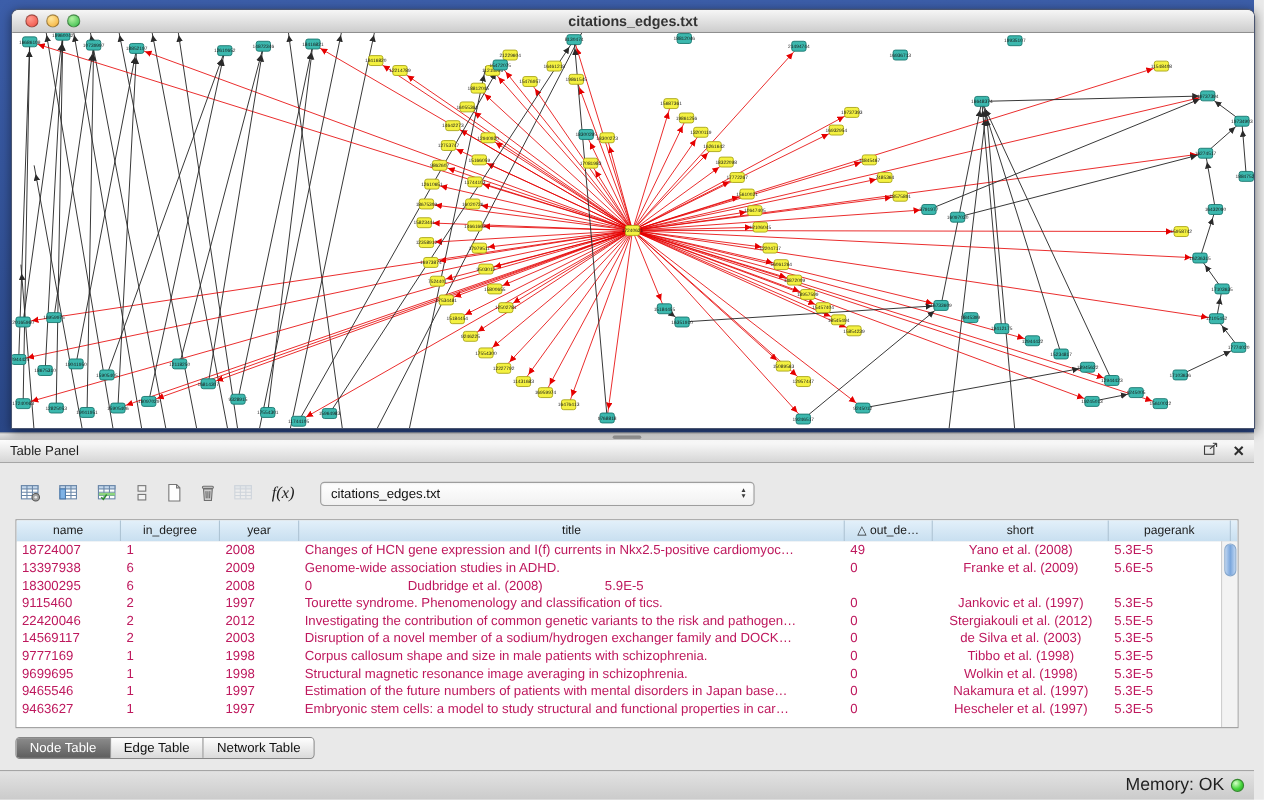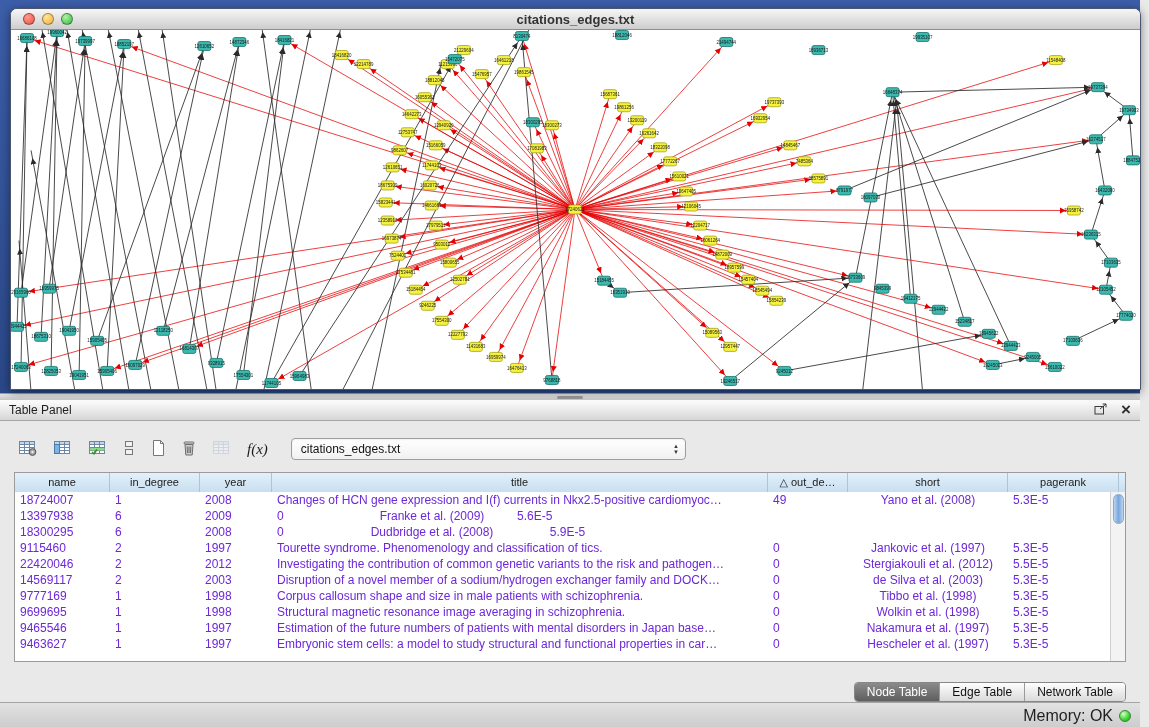--- a/index.html
+++ b/index.html
@@ -43,27 +43,27 @@
     padding:0 22px 0 9px;font-size:12px;color:#111;position:relative;box-sizing:border-box;
     box-shadow:inset 0 1px 2px rgba(0,0,0,.06);}
   .sel-arrows{position:absolute;right:6px;top:4px;display:flex;flex-direction:column;font-size:6px;
     line-height:6px;color:#3a3a3a;text-align:center;}
 
   .table-wrap{margin-top:8px;background:#fff;border:1px solid #9b9b9b;height:188px;position:relative;overflow:hidden;}
   .thead{display:flex;height:19px;background:linear-gradient(#e3f0fa,#c8dff0);border-bottom:1px solid #9fb6c4;}
   .th{box-sizing:border-box;border-right:1px solid #aec4d4;font-size:11px;color:#1b1b1b;text-align:center;
     line-height:18px;overflow:hidden;white-space:nowrap;flex:0 0 auto;}
   .tbody{position:absolute;top:19px;left:0;right:15px;bottom:0;overflow:hidden;background:#fff;}
-  .tr{display:flex;height:16px;line-height:16px;font-size:12px;color:#6d28d9;}
+  .tr{display:flex;height:16px;line-height:16px;font-size:12px;color:#be185d;}
   .td{box-sizing:border-box;padding:0 5px;overflow:hidden;white-space:nowrap;flex:0 0 auto;}
   .vscroll{position:absolute;top:19px;right:0;bottom:0;width:15px;background:#f3f3f3;border-left:1px solid #cfcfcf;box-sizing:border-box;}
   .vthumb{width:11px;height:30px;margin:2px auto 0;border-radius:6px;box-sizing:border-box;
     background:linear-gradient(90deg,#bcd4f1,#7aa6dc 50%,#bcd4f1);border:1px solid #86a8ce;}
 
-  .tabsrow{display:flex;justify-content:flex-end;margin-top:20px;}
+  .tabsrow{display:flex;justify-content:flex-start;margin-top:8px;}
   .tabgroup{display:flex;border:1px solid #878787;border-radius:4px;overflow:hidden;}
   .tab{font-size:12px;padding:2px 12px;background:linear-gradient(#fefefe,#dadada);color:#111;border-left:1px solid #9a9a9a;cursor:default;}
   .tab:first-child{border-left:none;}
   .tab.sel{background:linear-gradient(#8b8b8b,#5e5e5e);color:#fff;}
 
   .statusbar{height:27px;flex:0 0 auto;background:linear-gradient(#e2e2e2,#cbcbcb);border-top:1px solid #a5a5a5;
     display:flex;align-items:center;justify-content:flex-end;gap:6px;padding:0 9px;box-sizing:border-box;}
   .mem-label{font-size:16px;color:#1f1f1f;}
   .led{width:12px;height:12px;border-radius:50%;box-sizing:border-box;border:1px solid #35872e;
     background:radial-gradient(circle at 35% 30%,#d6ffc8,#46d53c 55%,#1f9e1f);}
@@ -851,20 +851,21 @@
             <div class="td" style="width: 72px; text-align: left;">2008</div>
             <div class="td" style="width: 496px; text-align: left;">Changes of HCN gene expression and I(f) currents in Nkx2.5-positive cardiomyoc…</div>
             <div class="td" style="width: 80px; text-align: left;">49</div>
             <div class="td" style="width: 160px; text-align: center;">Yano et al. (2008)</div>
             <div class="td" style="width: 111px; text-align: left;">5.3E-5</div>
           </div>
           <div class="tr">
             <div class="td" style="width: 95px; text-align: left;">13397938</div>
             <div class="td" style="width: 90px; text-align: left;">6</div>
             <div class="td" style="width: 72px; text-align: left;">2009</div>
+            <div class="td" style="width: 496px; text-align: left;">Genome-wide association studies in ADHD.</div>
             <div class="td" style="width: 80px; text-align: left;">0</div>
             <div class="td" style="width: 160px; text-align: center;">Franke et al. (2009)</div>
             <div class="td" style="width: 111px; text-align: left;">5.6E-5</div>
           </div>
           <div class="tr">
             <div class="td" style="width: 95px; text-align: left;">18300295</div>
             <div class="td" style="width: 90px; text-align: left;">6</div>
             <div class="td" style="width: 72px; text-align: left;">2008</div>
             <div class="td" style="width: 80px; text-align: left;">0</div>
             <div class="td" style="width: 160px; text-align: center;">Dudbridge et al. (2008)</div>

